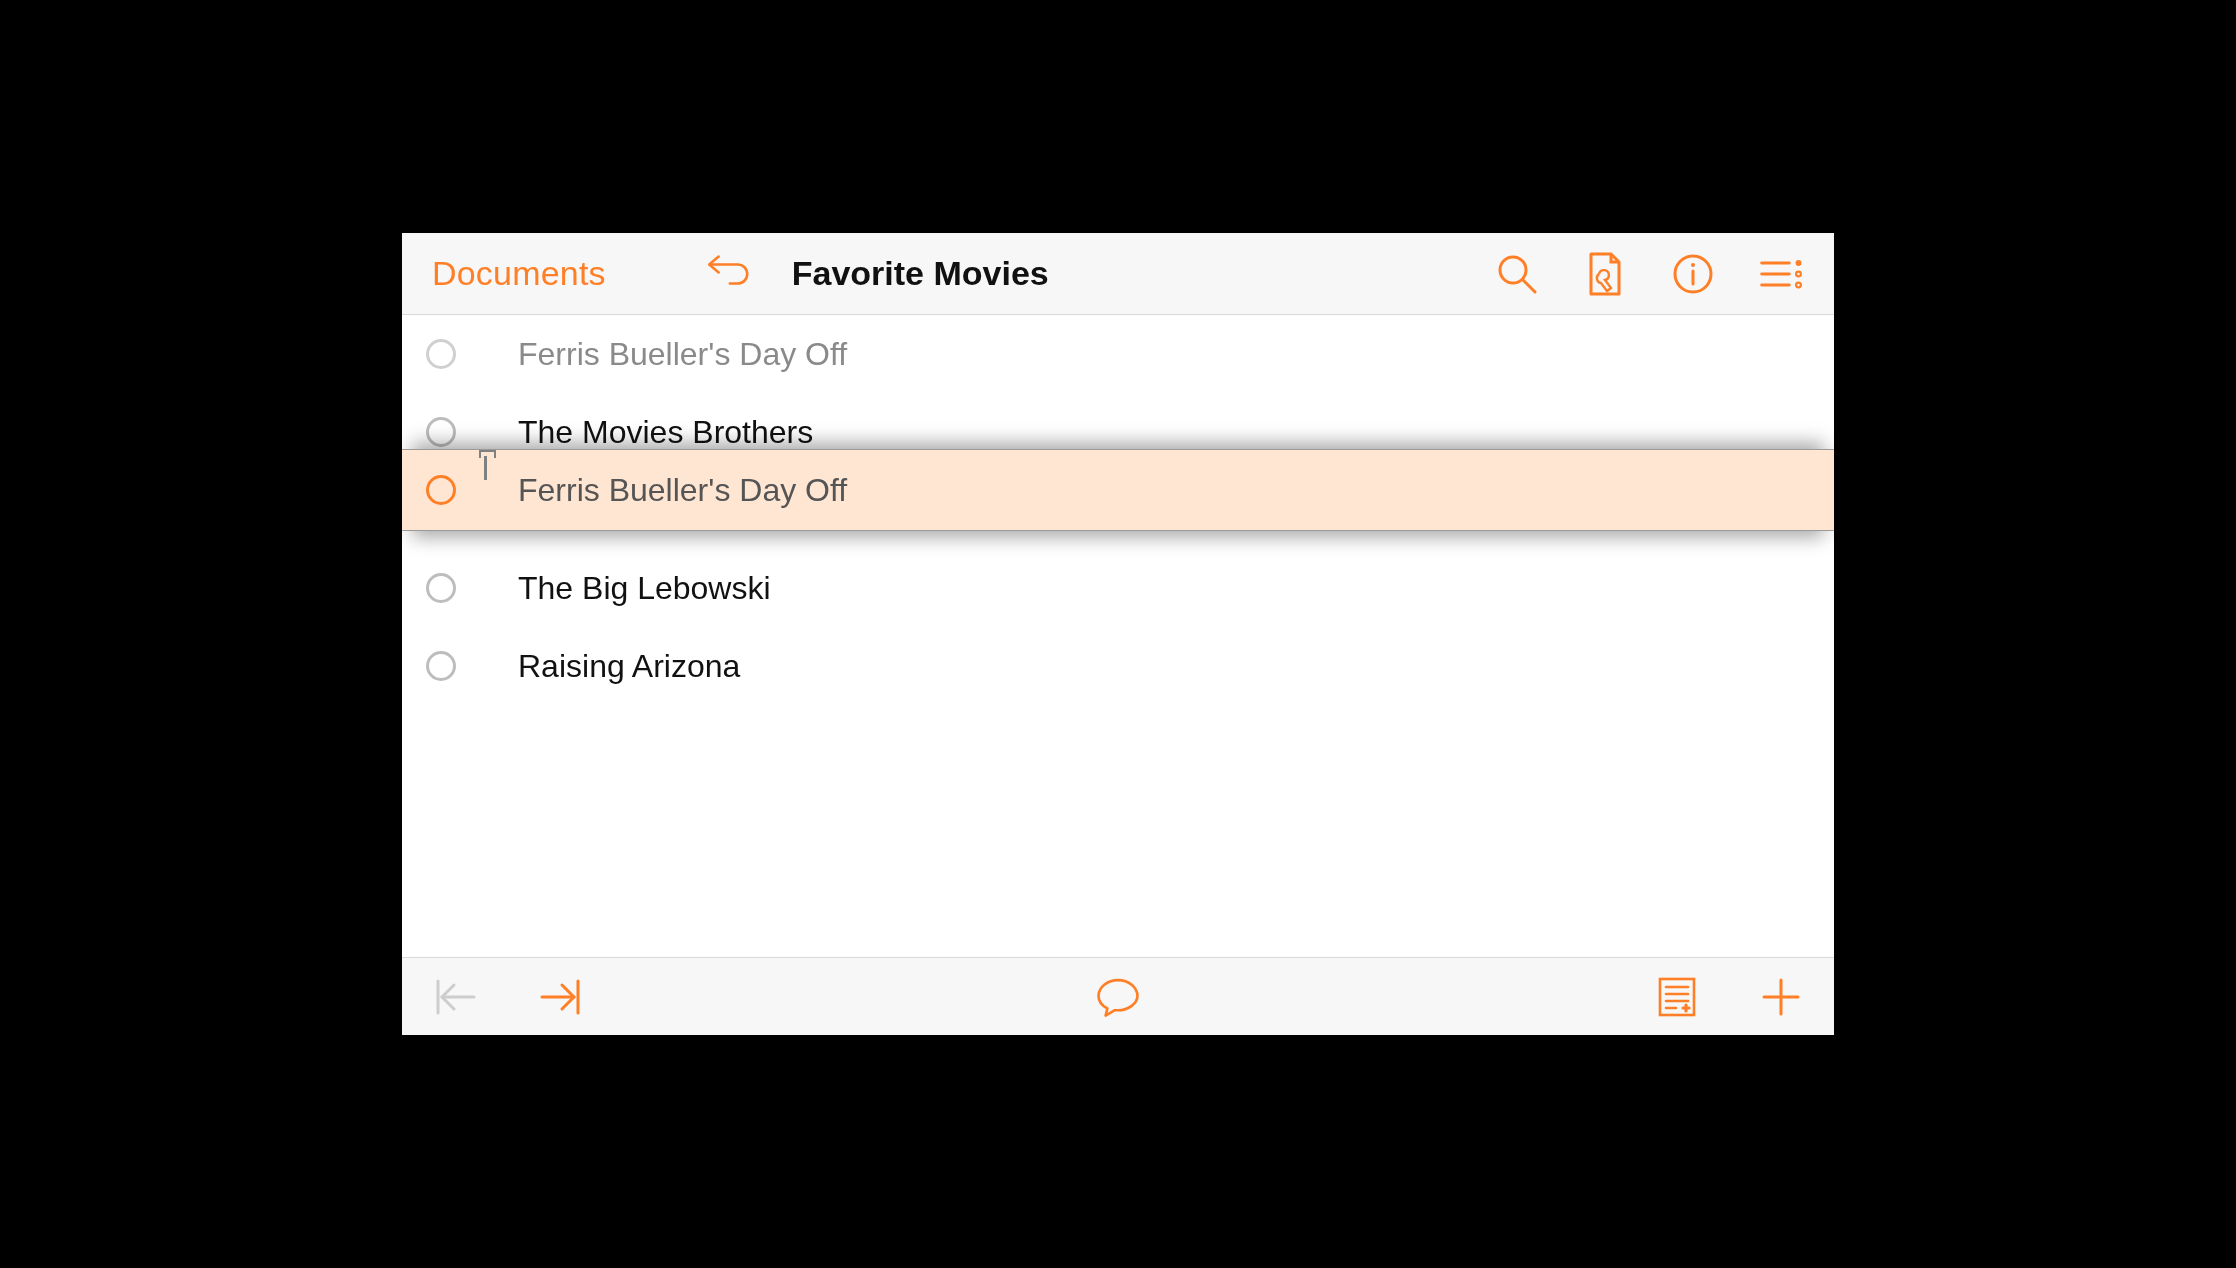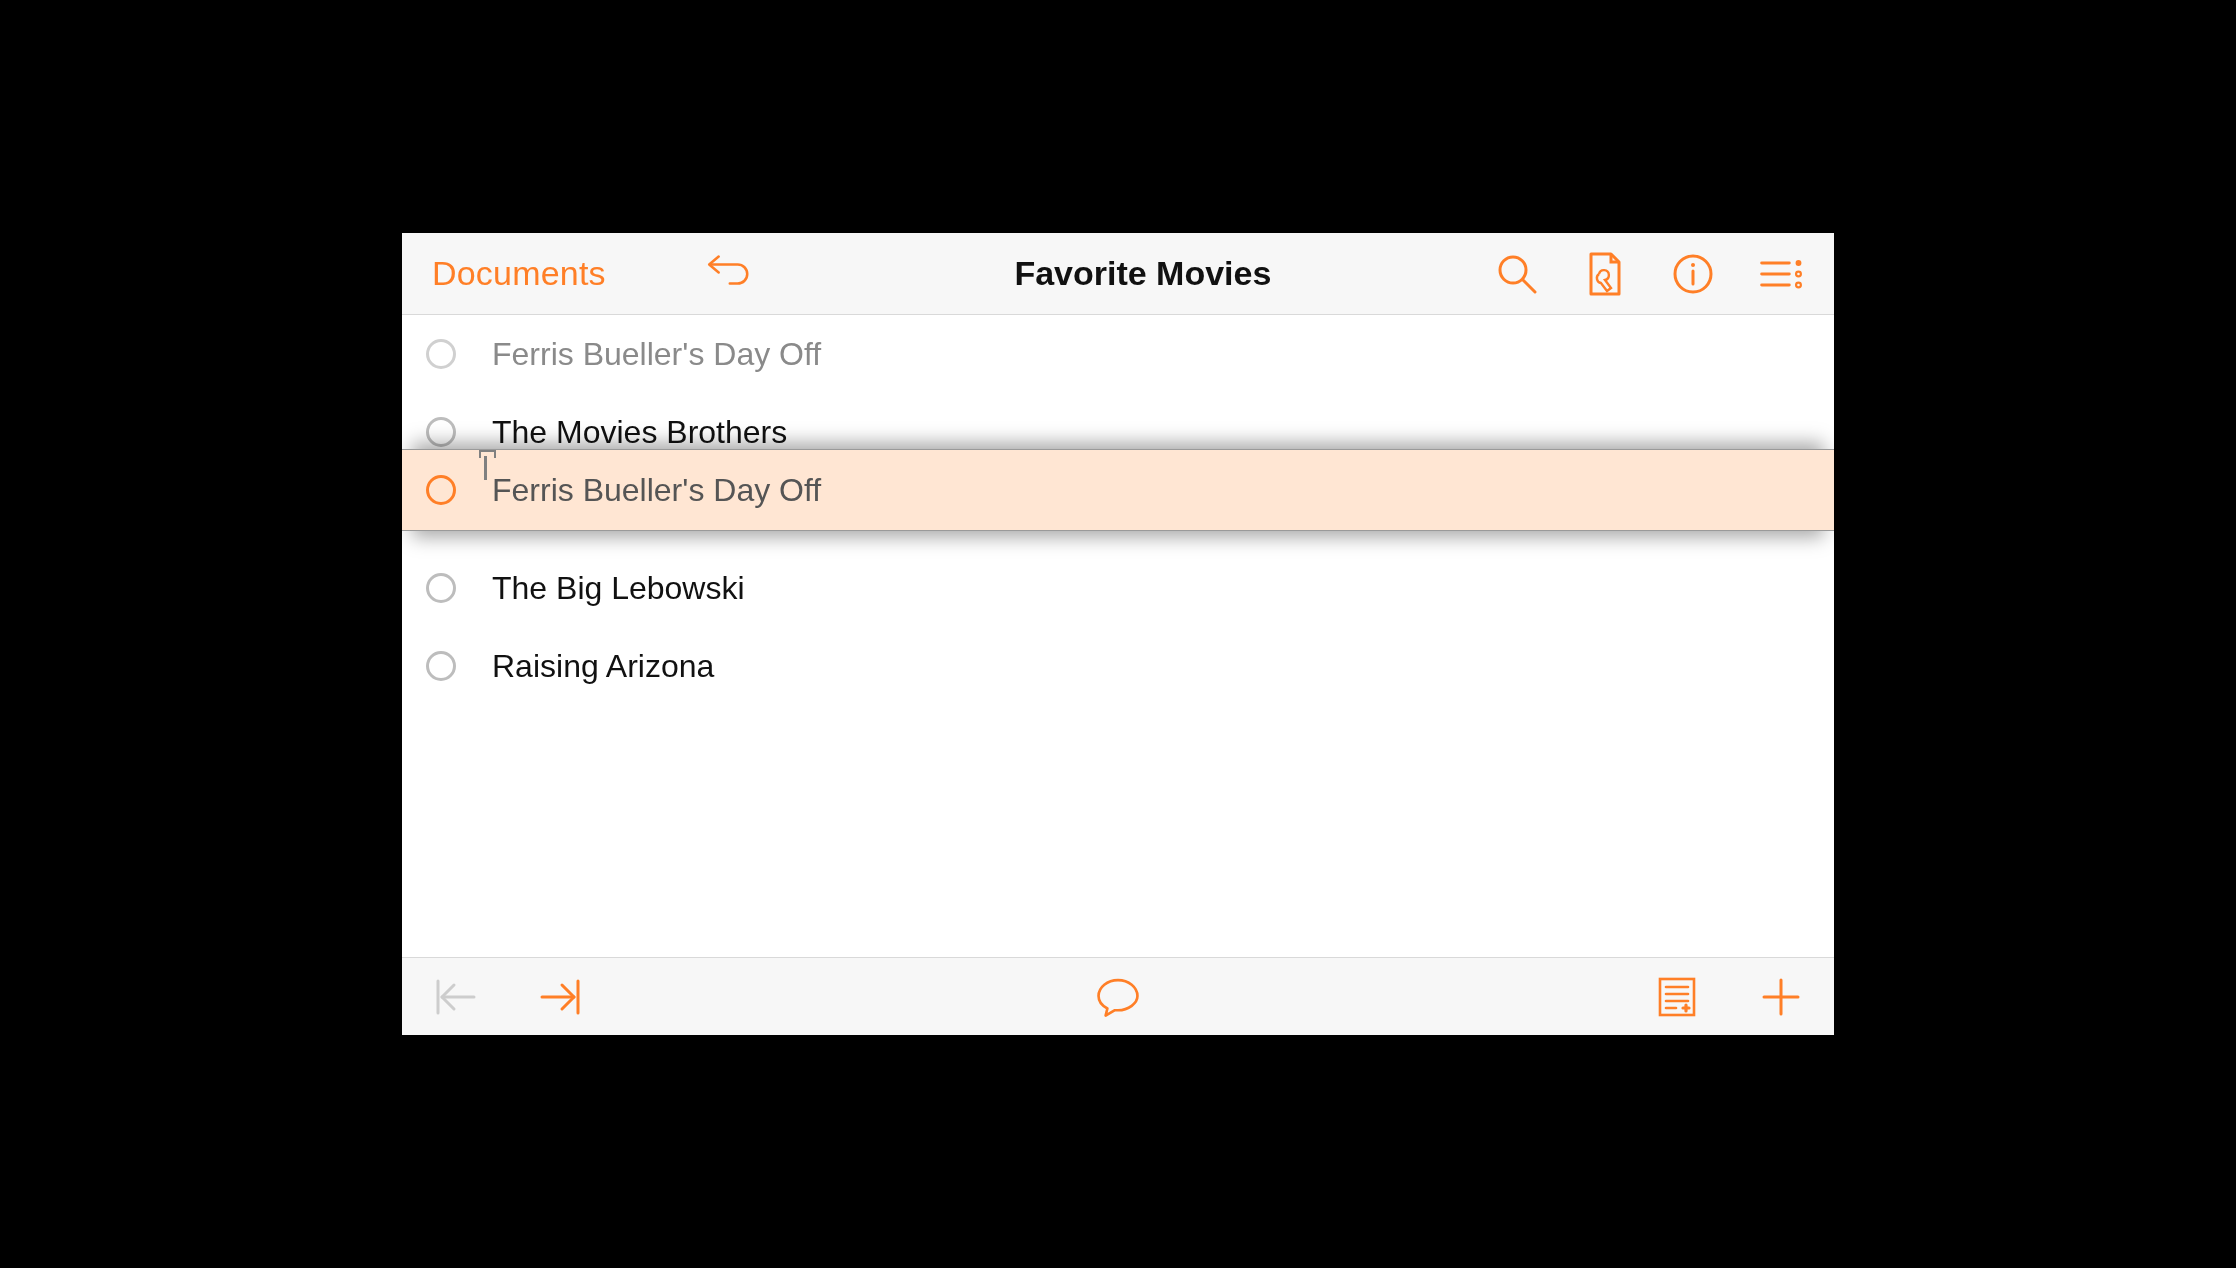--- a/index.html
+++ b/index.html
@@ -33,21 +33,21 @@
   }
   .back-label {
     color: #ff7f27;
     font-size: 34px;
     font-weight: 400;
     letter-spacing: 0.2px;
     margin-right: 100px;
     cursor: pointer;
   }
   .undo-btn { cursor: pointer; margin-right: 40px; }
-  .title-wrap { flex: 1; display: flex; justify-content: center; }
+  .title-wrap { flex: 1; display: flex; }
   .title {
     font-size: 34px;
     font-weight: 700;
     color: #111;
   }
   .tb-right { display: flex; align-items: center; gap: 42px; padding-right: 8px; }
   .tb-icon { width: 46px; height: 46px; display:flex; align-items:center; justify-content:center; cursor:pointer; }
   .list {
     flex: 1;
     overflow: hidden;
@@ -64,20 +64,21 @@
     width: 30px; height: 30px;
     border: 3px solid #bdbdbd;
     border-radius: 50%;
     flex-shrink: 0;
     margin-right: 36px;
   }
   .row-label {
     font-size: 32px;
     color: #111;
     font-weight: 400;
+    margin-left: 26px;
   }
   .row.dim .row-label { color: #8a8a8a; }
   .row.dim .bullet { border-color: #d0d0d0; }
 
   
   .drag-layer {
     position: absolute;
     left: 0; right: 0;
     top: 134px;
     height: 82px;

